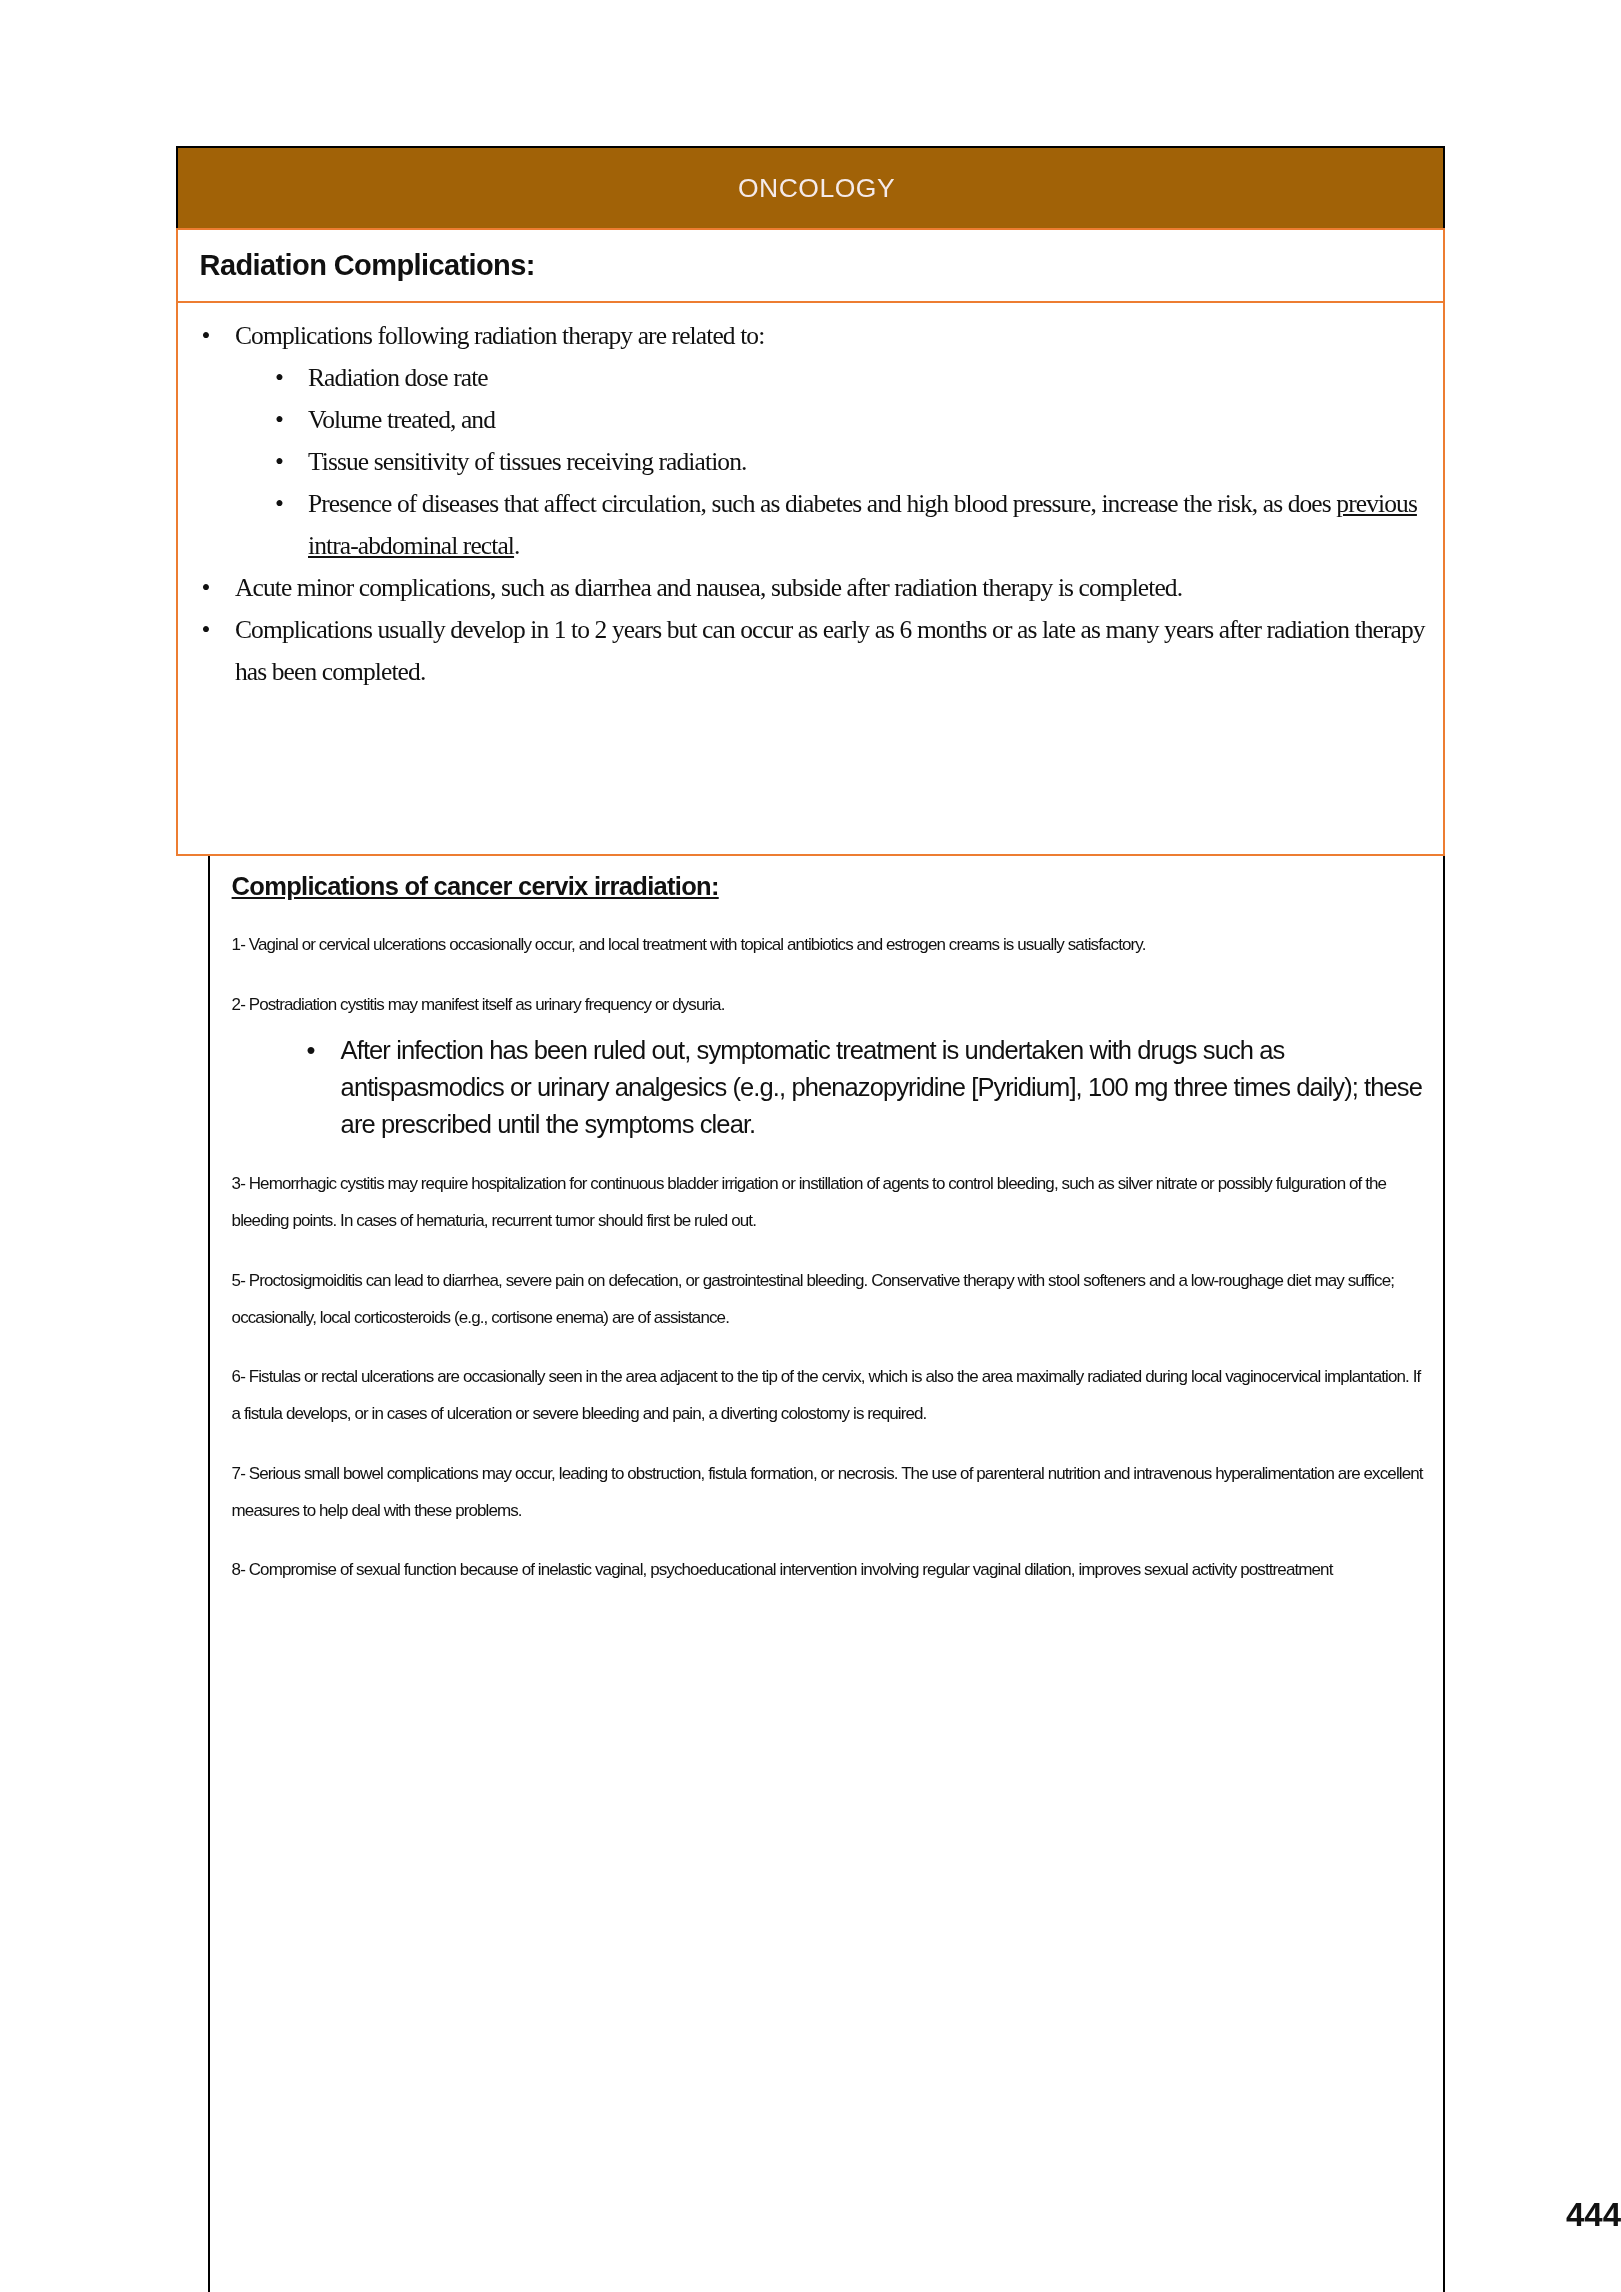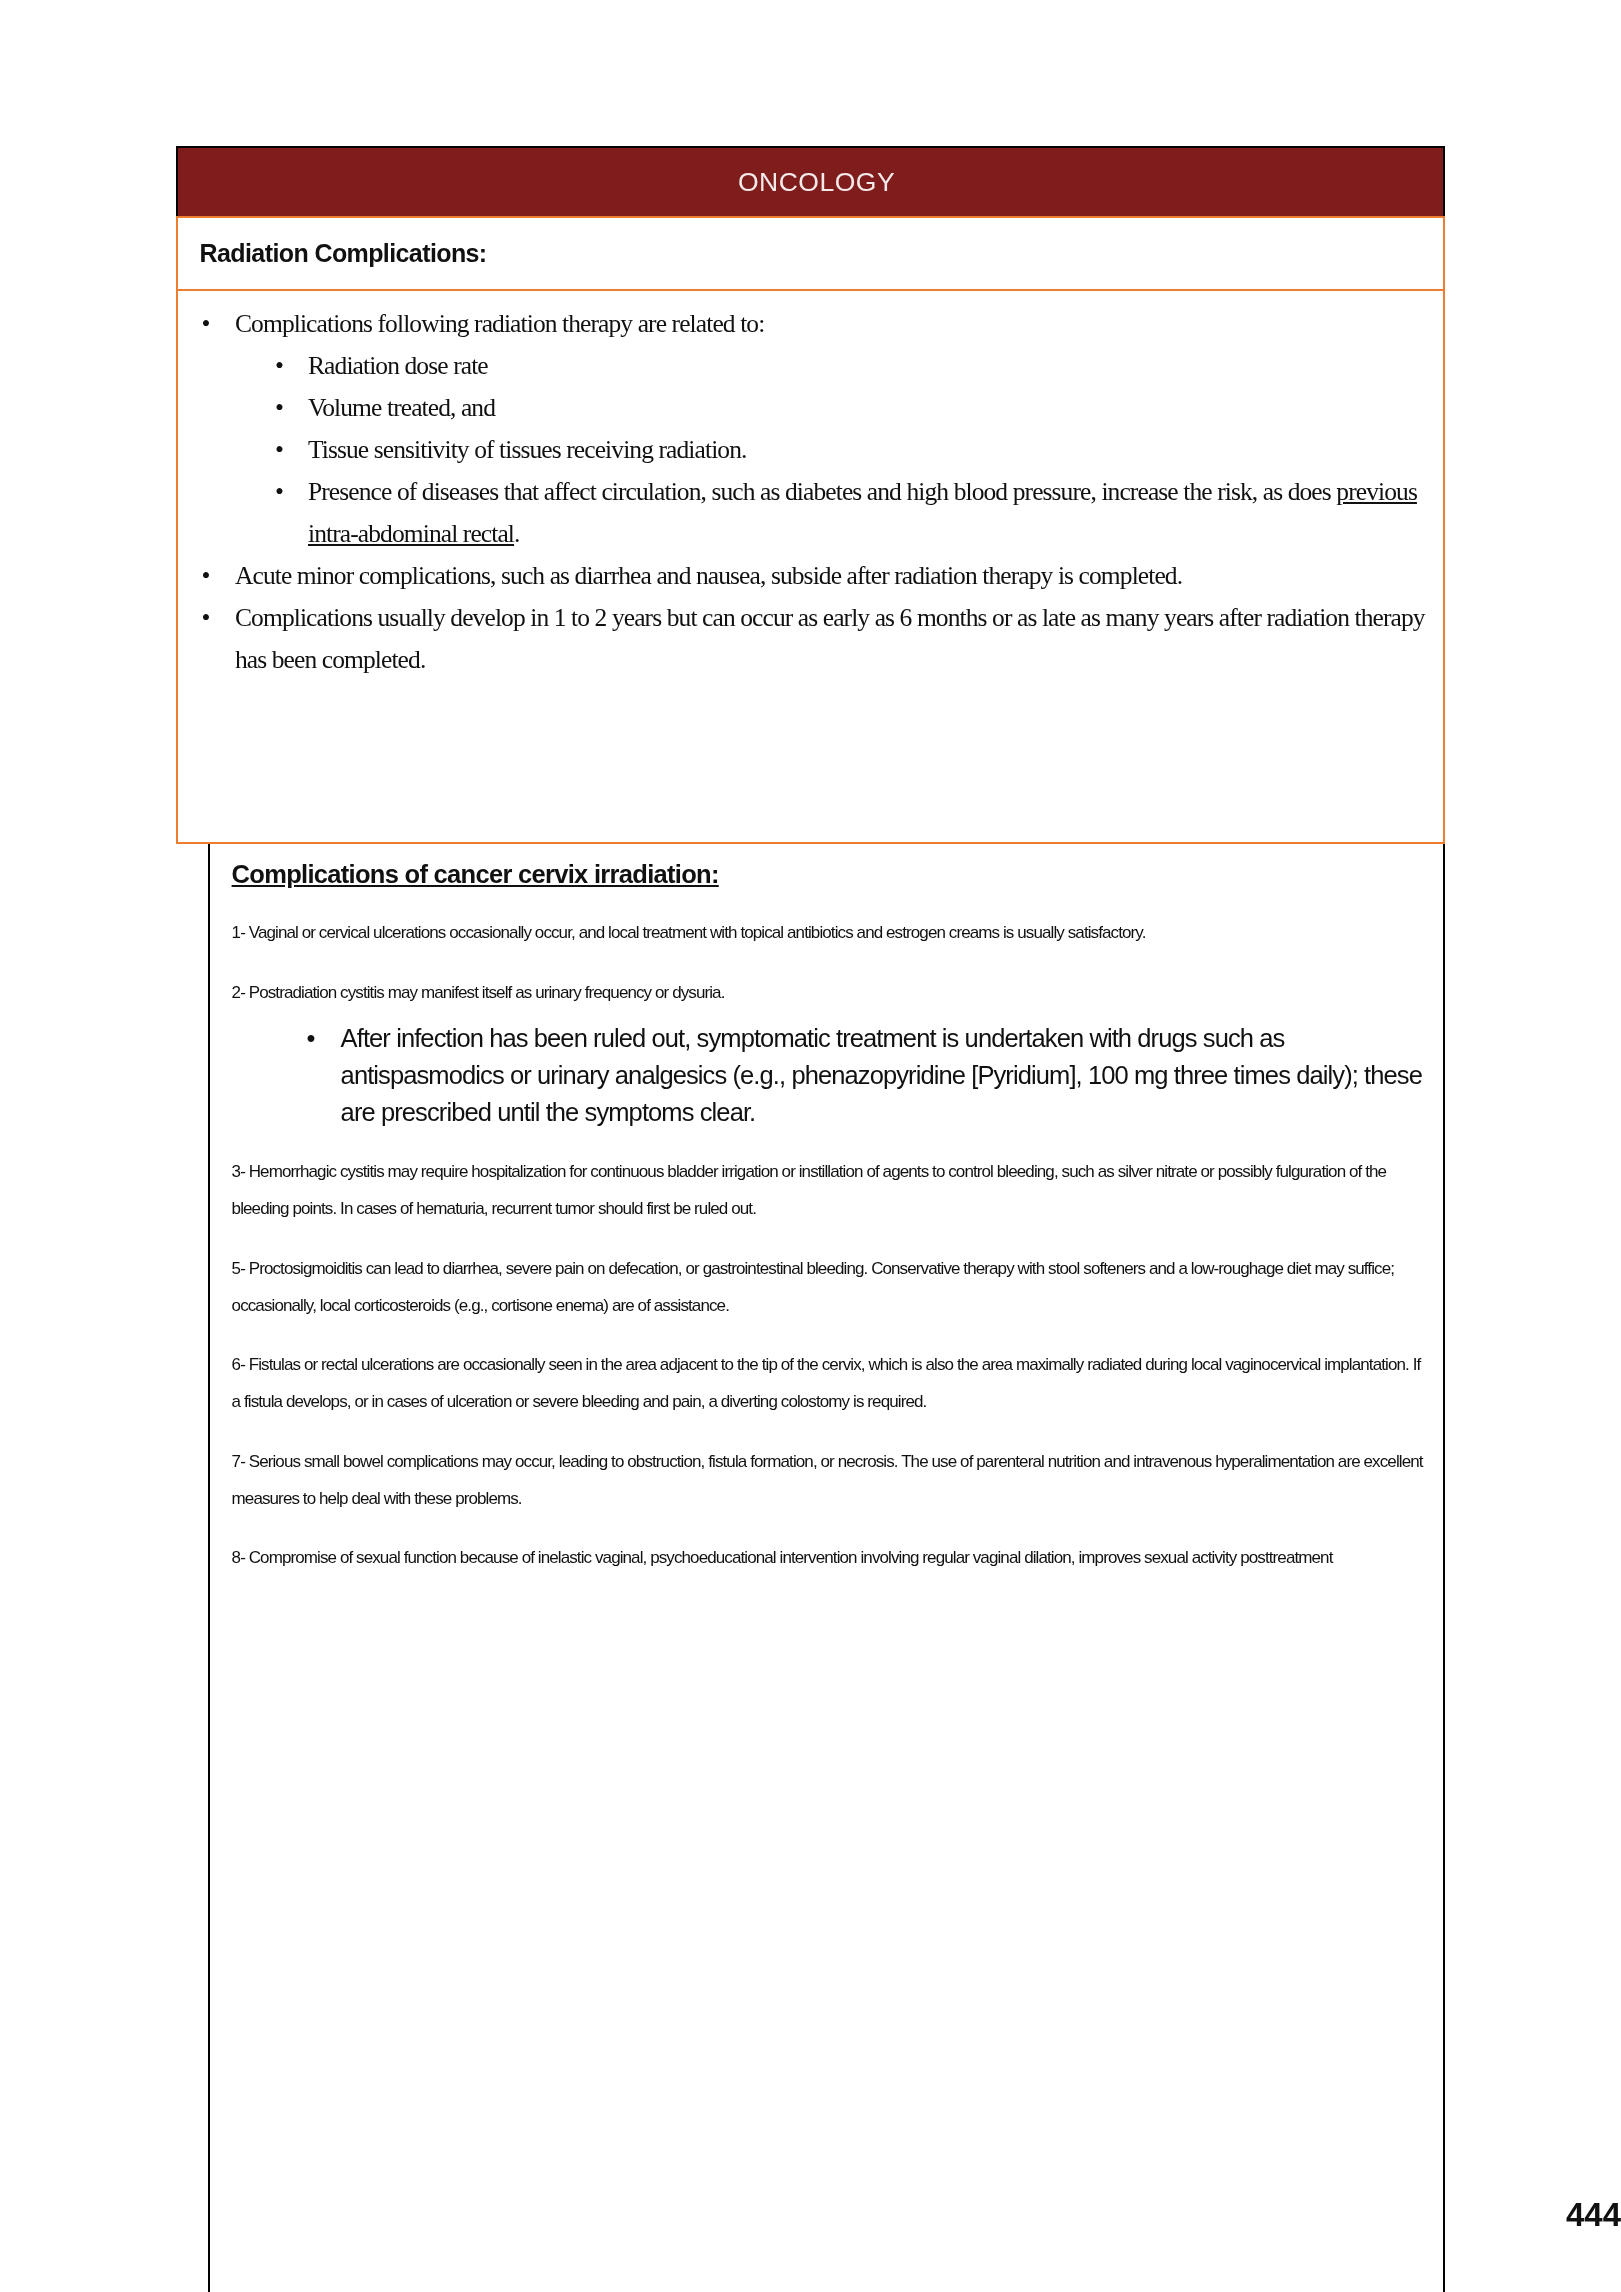--- a/index.html
+++ b/index.html
@@ -1,25 +1,25 @@
 <!DOCTYPE html>
 <html><head>
 <meta charset="utf-8">
 <style>
   html, body { margin: 0; padding: 0; background: #ffffff; }
   body { width: 1621px; height: 2293px; position: relative; overflow: hidden;
          font-family: "Liberation Sans", "DejaVu Sans", sans-serif; color: #111; }
   .box { position: absolute; left: 176px; top: 146px; width: 1269px; }
-  .hdr { height: 70px; background: #7f1d1d; border: 2.9px solid #000; border-bottom: none;
+  .hdr { height: 82px; background: #a16207; border: 2.9px solid #000; border-bottom: none;
          box-sizing: border-box; display: flex; align-items: center; justify-content: center;
          color: #f4eaea; font-size: 26.5px; letter-spacing: 0.5px; font-weight: normal; padding-left: 12px; }
   .sec1 { border: 2.9px solid #ed7d31; box-sizing: border-box; }
   .sec1-title { height: 73px; border-bottom: 2.9px solid #ed7d31; box-sizing: border-box;
                 padding-left: 21.6px; display: flex; align-items: center;
-                font-weight: bold; font-size: 25px; letter-spacing: -0.6px; }
+                font-weight: bold; font-size: 29px; letter-spacing: -0.6px; }
   .sec1-body { height: 551px; box-sizing: border-box; padding: 11.8px 11.8px 0 0; }
   ul.lvl1 { list-style: none; margin: 0; padding: 0; }
   ul.lvl1 > li { position: relative; padding-left: 57px; font-size: 25.5px; line-height: 42px;
                  letter-spacing: -0.9px; font-family: Liberation Serif, serif; }
   ul.lvl1 > li::before { content: "\2022"; position: absolute; left: 23.5px; top: 0; }
   ul.lvl2 { list-style: none; margin: 0; padding: 0; margin-left: -57px; }
   ul.lvl2 > li { position: relative; padding-left: 130px; font-size: 25.5px; line-height: 42px; letter-spacing: -0.9px; }
   ul.lvl2 > li::before { content: "\2022"; position: absolute; left: 97px; top: 0; }
   .u { text-decoration: underline; }
   .sec2 { border: 2.9px solid #000; border-top: none; box-sizing: border-box; height: 1455px;

